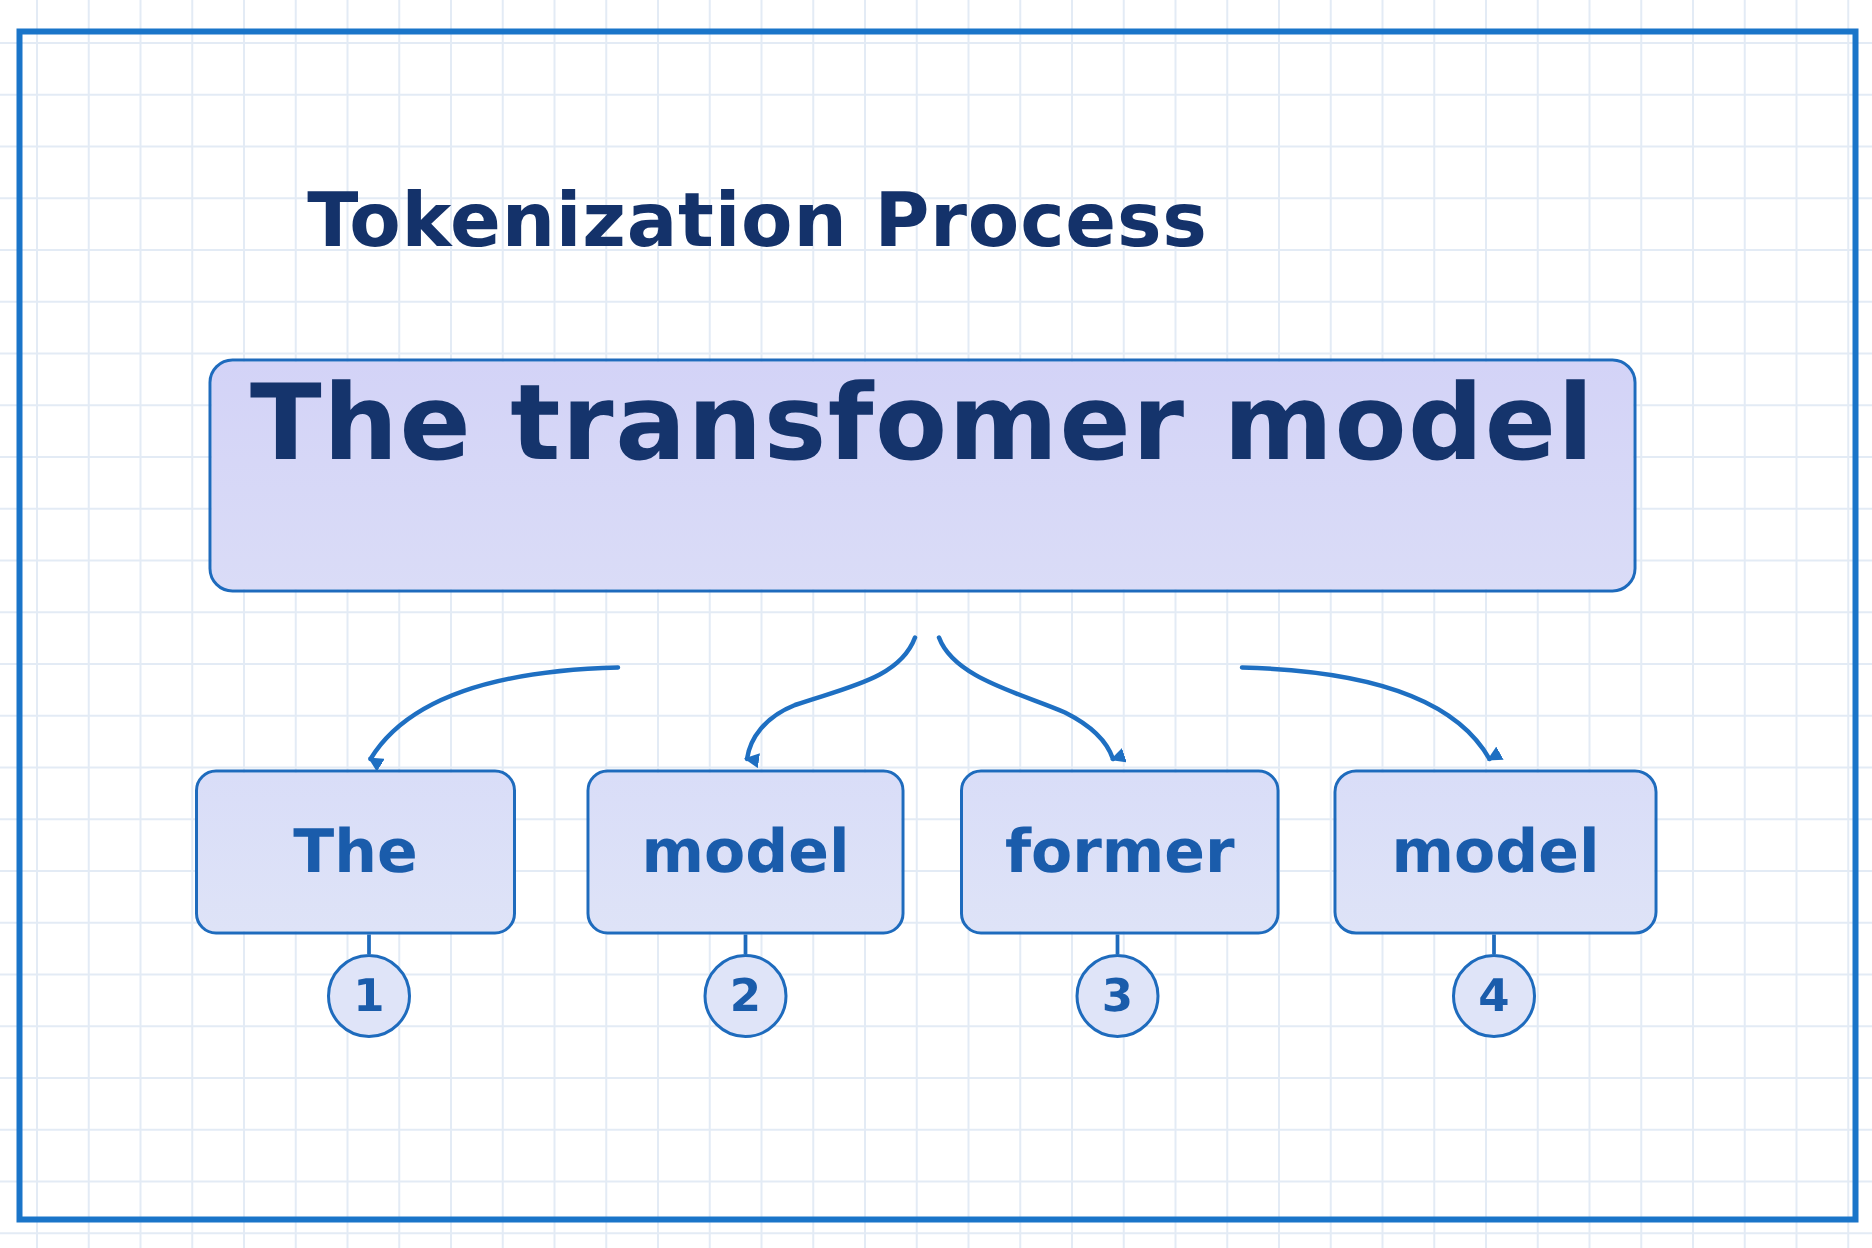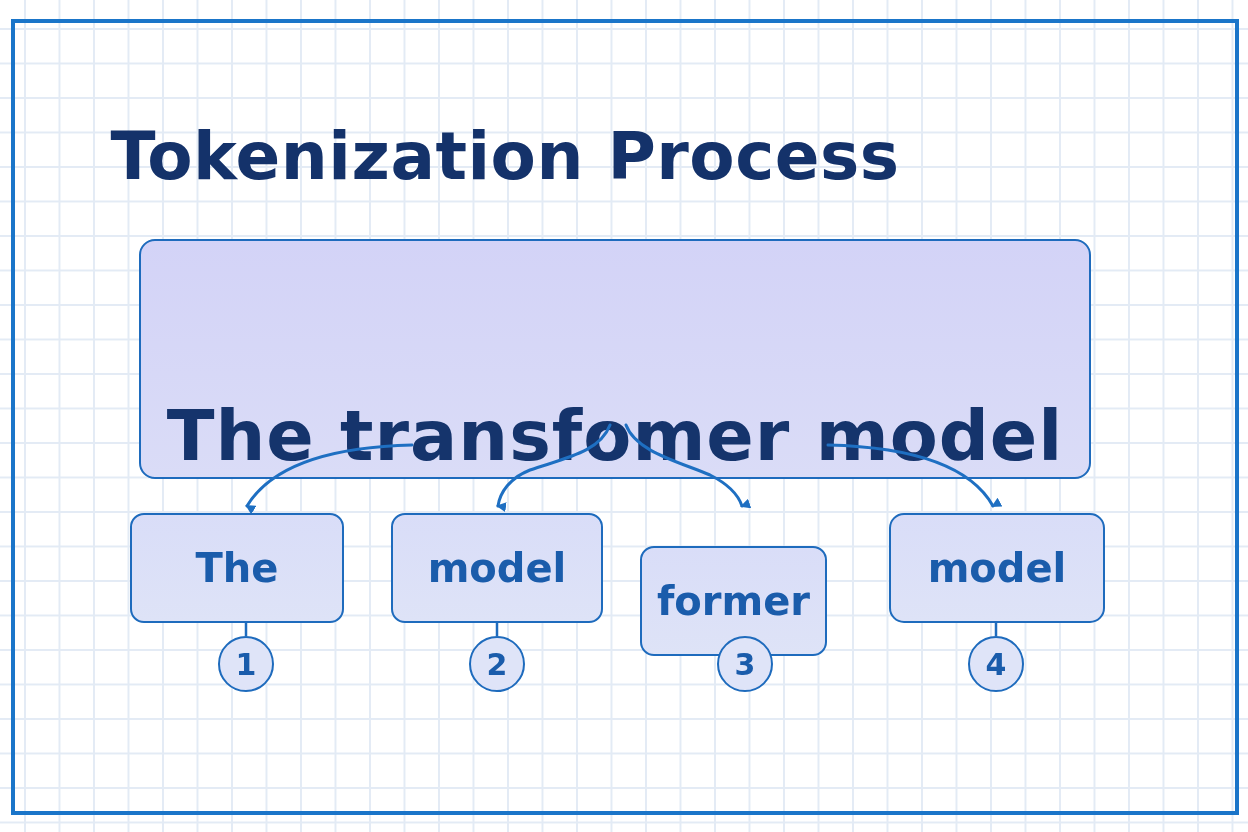--- a/index.html
+++ b/index.html
@@ -13,27 +13,27 @@
     background-position:24px 28px;
     font-family:"Liberation Sans", sans-serif;
   }
   .frame {
     position:absolute; left:11px; top:19px; width:1220px; height:788px;
     border:4px solid #1a75c9; box-sizing:content-box;
   }
   .title {
     position:absolute; left:0; width:1010px; top:118px; text-align:center;
     font-family:"DejaVu Sans", sans-serif; font-weight:bold;
-    font-size:66px; color:#14326a; letter-spacing:0.5px;
+    font-size:50px; color:#14326a; letter-spacing:0.5px;
   }
   .sentence-box {
-    position:absolute; left:139px; top:239px; width:952px; height:240px;
+    position:absolute; left:139px; top:239px; width:952px; height:156px;
     box-sizing:border-box; border:2.5px solid #1e6bbd; border-radius:16px;
     background:linear-gradient(180deg,#d3d3f7 0%,#dadcf7 100%);
-    display:flex; align-items:flex-end; justify-content:center;
+    display:flex; align-items:flex-start; justify-content:center;
   }
   .sentence-text {
     font-family:"DejaVu Sans", sans-serif; font-weight:bold;
     font-size:70px; color:#15346c; letter-spacing:1px;
   }
   .token-box {
     position:absolute; top:513px; height:110px; box-sizing:border-box;
     border:2.5px solid #1e6bbd; border-radius:14px;
     background:linear-gradient(180deg,#d9ddf8 0%,#dee3f7 100%);
     display:flex; align-items:center; justify-content:center;
@@ -83,21 +83,21 @@
     <line x1="996" y1="623" x2="996" y2="636"></line>
   </g>
 </svg>
 
 <div class="token-box" style="left:130px; width:214px;">
   <span class="token-text">The</span>
 </div>
 <div class="token-box" style="left:391px; width:212px;">
   <span class="token-text">model</span>
 </div>
-<div class="token-box" style="left:640px; width:187px;margin-top:33px;">
+<div class="token-box" style="left:640px; width:213px;">
   <span class="token-text">former</span>
 </div>
 <div class="token-box" style="left:889px; width:216px;border-radius:15px;">
   <span class="token-text">model</span>
 </div>
 
 <div class="badge" style="left:218px;">
   <span class="badge-text">1</span>
 </div>
 <div class="badge" style="left:469px;">

